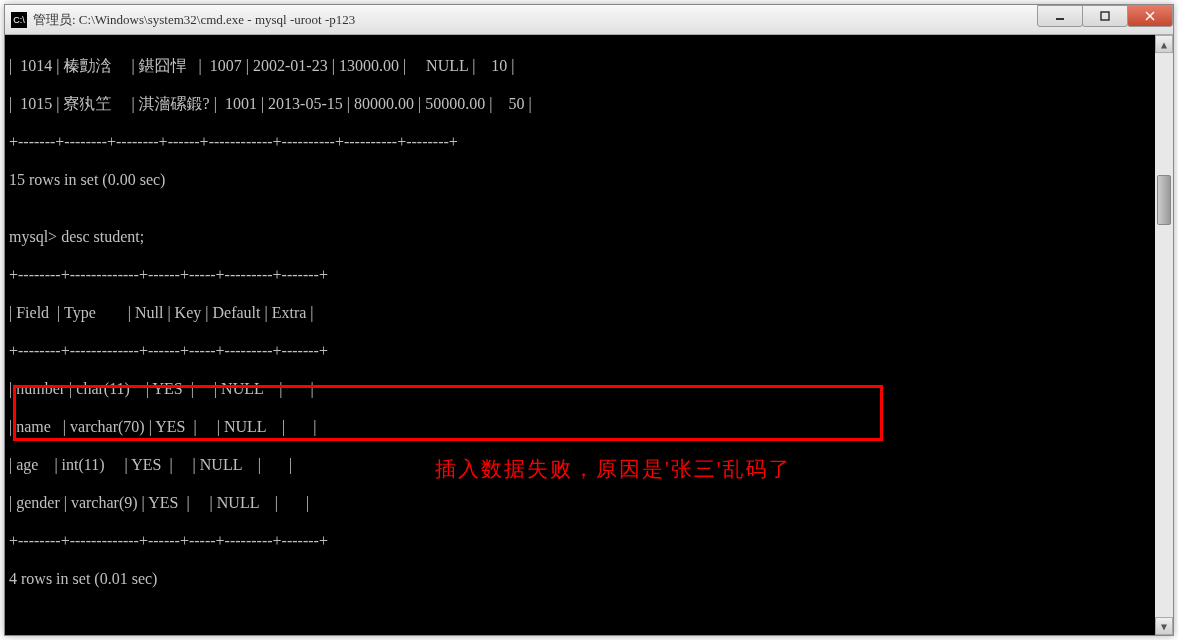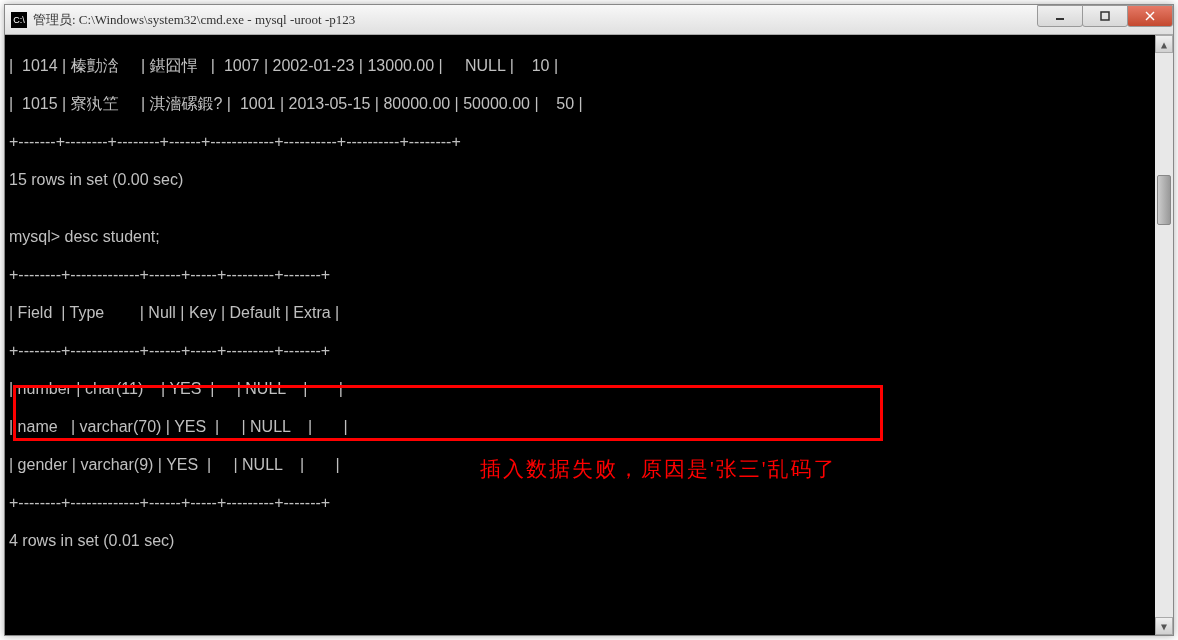--- a/index.html
+++ b/index.html
@@ -72,21 +72,21 @@
       background: linear-gradient(to bottom, #e67a67, #c4492f);
       color: #fff;
     }
     .win-btn svg {
       width: 12px;
       height: 12px;
     }
     .terminal {
       background: #000;
       color: #c0c0c0;
-      font-family: Liberation Sans, sans-serif;
+      font-family: Liberation Serif, serif;
       font-size: 16px;
       line-height: 19px;
       padding: 2px 4px;
       height: calc(100% - 30px);
       overflow: hidden;
       position: relative;
       white-space: pre;
     }
     .scrollbar-v {
       position: absolute;
@@ -131,21 +131,20 @@
       pointer-events: none;
     }
     .annotation {
       position: absolute;
       left: 430px;
       top: 450px;
       color: #ff0000;
       font-size: 21px;
       font-family: "KaiTi", "SimSun", serif;
       letter-spacing: 2px;
-      margin-left: 45px;
     }
     .terminal-line {
       display: block;
     }
   </style>
 </head>
 <body>
 
 <div class="window">
   <div class="titlebar">
@@ -176,20 +175,21 @@
 <span class="terminal-line">|  1015 | 寮犱笁     | 淇濇磥鍛? |  1001 | 2013-05-15 | 80000.00 | 50000.00 |    50 |</span>
 <span class="terminal-line">+-------+--------+--------+------+------------+----------+----------+--------+</span>
 <span class="terminal-line">15 rows in set (0.00 sec)</span>
 <span class="terminal-line"></span>
 <span class="terminal-line">mysql&gt; desc student;</span>
 <span class="terminal-line">+--------+-------------+------+-----+---------+-------+</span>
 <span class="terminal-line">| Field  | Type        | Null | Key | Default | Extra |</span>
 <span class="terminal-line">+--------+-------------+------+-----+---------+-------+</span>
 <span class="terminal-line">| number | char(11)    | YES  |     | NULL    |       |</span>
 <span class="terminal-line">| name   | varchar(70) | YES  |     | NULL    |       |</span>
+<span class="terminal-line">| age    | int(11)     | YES  |     | NULL    |       |</span>
 <span class="terminal-line">| gender | varchar(9) | YES  |     | NULL    |       |</span>
 <span class="terminal-line">+--------+-------------+------+-----+---------+-------+</span>
 <span class="terminal-line">4 rows in set (0.01 sec)</span>
 <span class="terminal-line"></span>
 <span class="terminal-line"></span>
 <span class="terminal-line"></span>
 <span class="terminal-line"></span>
 
 
 

